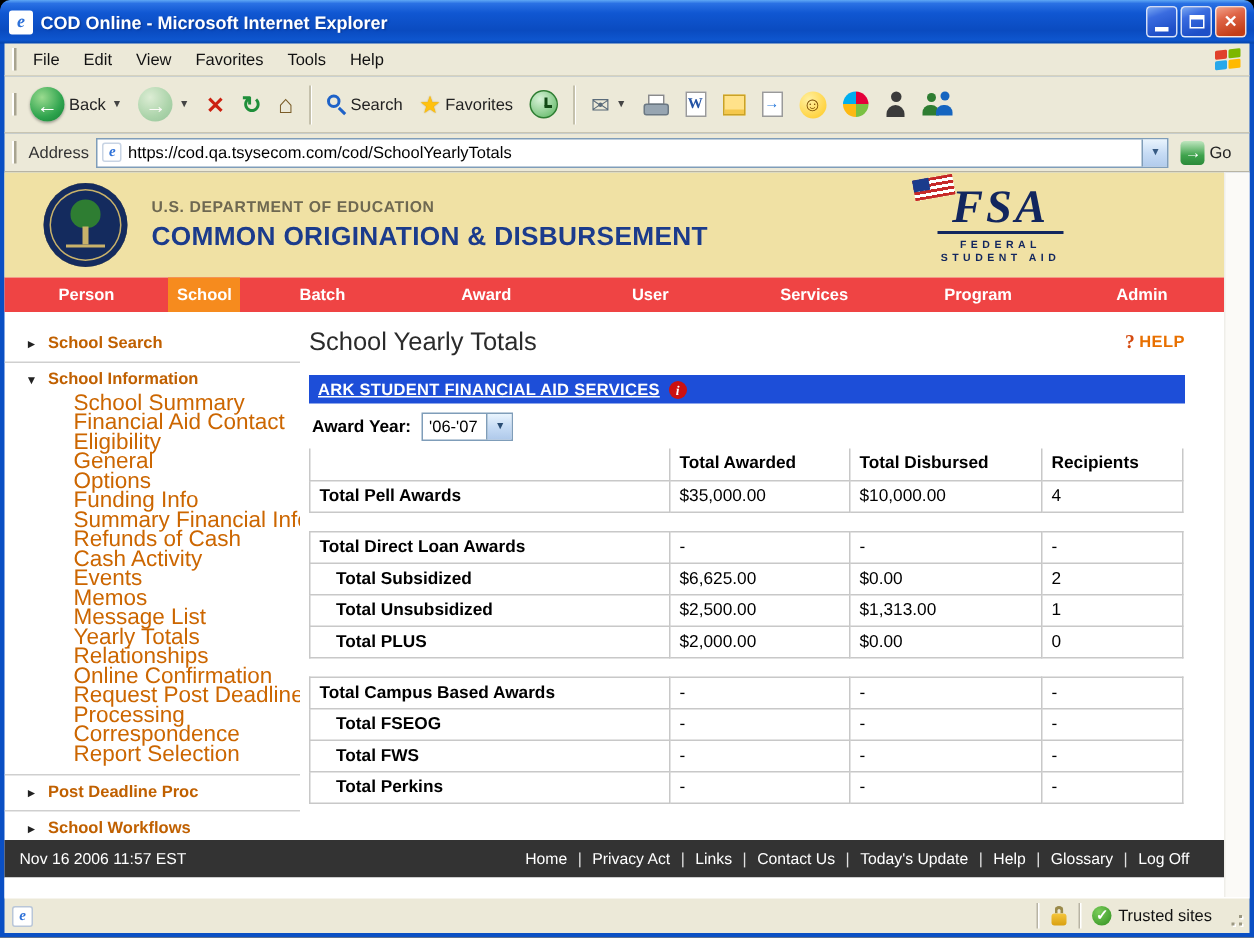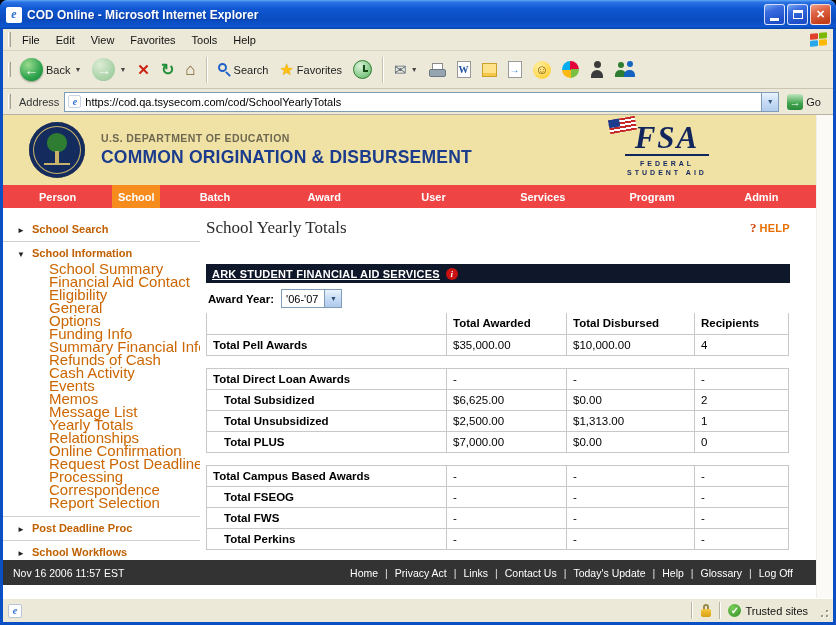--- a/index.html
+++ b/index.html
@@ -143,26 +143,26 @@
   .side-section { padding:5px 8px 6px 0; }
   .side-section + .side-section { border-top:1px solid #CFCFCF; }
   .side-head { display:flex; align-items:baseline; gap:5px; padding-left:14px; cursor:pointer; }
   .side-arrow { font-size:8px; color:#222; width:10px; flex:none; }
   .side-label { font-size:11px; font-weight:bold; color:#C06000; }
   .side-items { padding:3px 0 1px 46px; }
   .side-item { font-size:15px; color:#CC6600; line-height:13px; cursor:pointer; white-space:nowrap; }
 
   .main { flex:1; min-width:0; padding:10px 26px 0 6px; display:flex; flex-direction:column; }
   .title-row { display:flex; justify-content:space-between; align-items:flex-start; }
-  .page-title { font-size:17px; font-weight:normal; color:#2B2B2B;font-family:Liberation Serif, serif; }
+  .page-title { font-size:17px; font-weight:normal; color:#2B2B2B; }
   .help { display:flex; align-items:center; gap:3px; cursor:pointer; margin-top:2px; }
   .help-q { color:#D44A10; font:bold 13px "Liberation Serif",serif; }
   .help-label { color:#E87000; font-weight:bold; font-size:11px; letter-spacing:.3px; }
 
-  .school-bar { margin-top:26px; background:#0f172a; color:#fff; height:19px;
+  .school-bar { margin-top:12px; background:#1d4ed8; color:#fff; height:19px;
                 display:flex; align-items:center; padding:0 6px; gap:6px; }
   .school-link { font-size:11px; font-weight:bold; text-decoration:underline;
                  letter-spacing:.2px; cursor:pointer; white-space:nowrap; }
   .info-badge { width:12px; height:12px; flex:none; border-radius:50%; background:#CC1111; color:#fff;
                 font:bold italic 9px "Liberation Serif",serif; display:flex; align-items:center;
                 justify-content:center; cursor:pointer; }
   .award-row { display:flex; align-items:center; gap:7px; padding:6px 0 5px 2px; }
   .award-label { font-size:11.5px; font-weight:bold; color:#000; }
   .select { display:inline-flex; height:19px; border:1px solid #7F9DB9; background:#fff;
             align-items:stretch; cursor:pointer; }
@@ -482,21 +482,21 @@
               <td>2</td>
             </tr>
             <tr>
               <td class="lab ind">Total Unsubsidized</td>
               <td>$2,500.00</td>
               <td>$1,313.00</td>
               <td>1</td>
             </tr>
             <tr>
               <td class="lab ind">Total PLUS</td>
-              <td>$7,000.00</td>
+              <td>$2,000.00</td>
               <td>$0.00</td>
               <td>0</td>
             </tr>
             <tr class="sp">
                   <td colspan="4"></td>
                 </tr>
             <tr>
               <td class="lab">Total Campus Based Awards</td>
               <td>-</td>
               <td>-</td>

